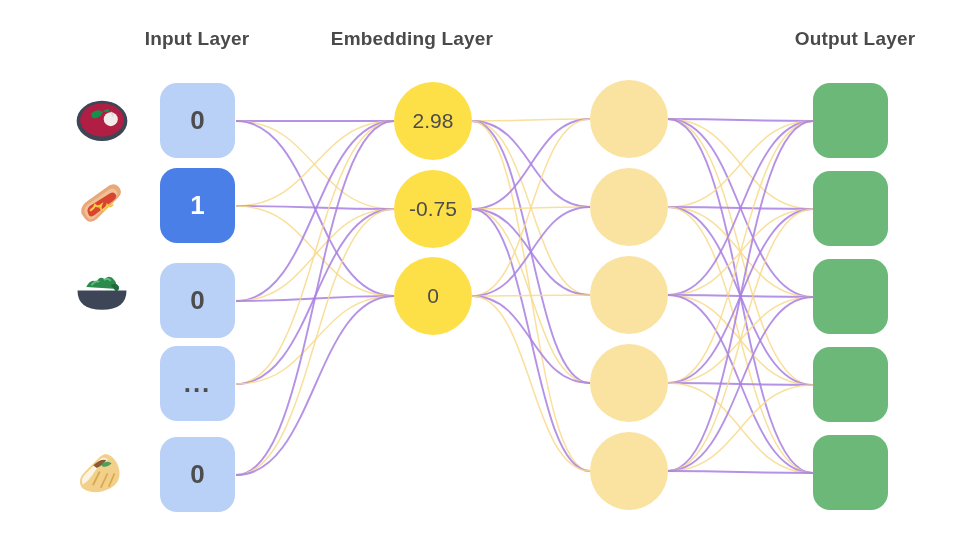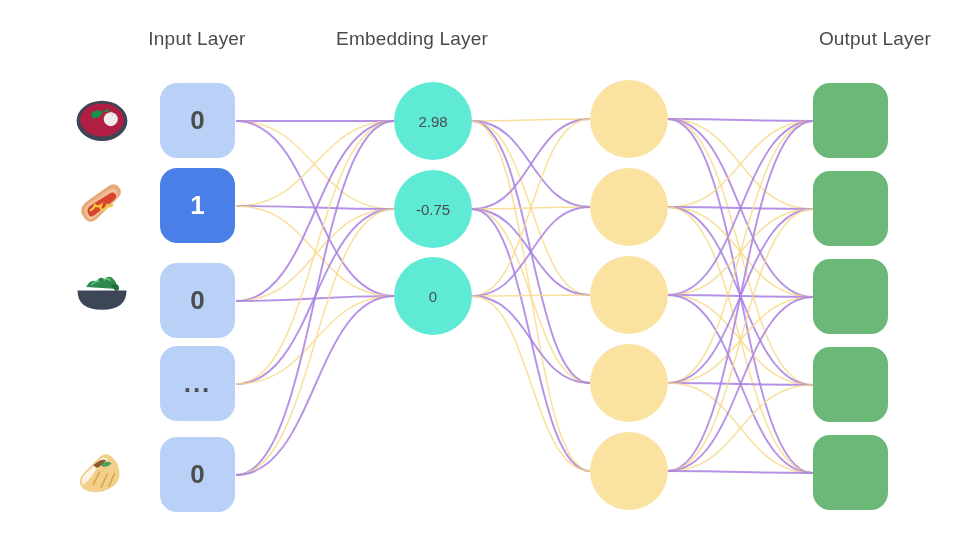--- a/index.html
+++ b/index.html
@@ -13,21 +13,21 @@
   #canvas {
     position: relative;
     width: 960px;
     height: 540px;
     background: #ffffff;
     overflow: hidden;
   }
   .layer-title {
     position: absolute;
     font-size: 19px;
-    font-weight: normal;
+    font-weight: bold;
     color: #4a4a4a;
     letter-spacing: 0.2px;
     white-space: nowrap;
     text-align: center;
     transform: translateX(-50%);
     top: 28px;
   }
   #edges {
     position: absolute;
     left: 0;
@@ -59,23 +59,23 @@
   .input-box .dots {
     font-size: 26px;
     font-weight: bold;
     letter-spacing: 2px;
     line-height: 0.6;
   }
   .emb-circle {
     width: 78px;
     height: 78px;
     border-radius: 50%;
-    background: #5eead4;
+    background: #fde047;
     color: #4d4d4d;
-    font-size: 15px;
+    font-size: 21px;
     font-weight: normal;
   }
   .hidden-circle {
     width: 78px;
     height: 78px;
     border-radius: 50%;
     background: #fae2a0;
   }
   .output-box {
     width: 75px;
@@ -148,21 +148,21 @@
       <path d="M 668 383 C 740.5 383, 740.5 473, 813 473" stroke="#f8d98a" stroke-width="1.5" fill="none" opacity="0.85"></path>
       <path d="M 668 471 C 740.5 471, 740.5 121, 813 121" stroke="#a87fe0" stroke-width="1.9" fill="none" opacity="0.85"></path>
       <path d="M 668 471 C 740.5 471, 740.5 209, 813 209" stroke="#f8d98a" stroke-width="1.5" fill="none" opacity="0.85"></path>
       <path d="M 668 471 C 740.5 471, 740.5 297, 813 297" stroke="#a87fe0" stroke-width="1.9" fill="none" opacity="0.85"></path>
       <path d="M 668 471 C 740.5 471, 740.5 385, 813 385" stroke="#f8d98a" stroke-width="1.5" fill="none" opacity="0.85"></path>
       <path d="M 668 471 C 740.5 471, 740.5 473, 813 473" stroke="#a87fe0" stroke-width="1.9" fill="none" opacity="0.85"></path>
     </svg>
 
   <div class="layer-title" style="left:197px;">Input Layer</div>
   <div class="layer-title" style="left:412px;">Embedding Layer</div>
-  <div class="layer-title" style="left:855px;margin-left:20px;">Output Layer</div>
+  <div class="layer-title" style="left:855px;">Output Layer</div>
 
   <div class="emoji" style="left:74px; top:92px;">
     <svg viewBox="0 0 64 64" width="56" height="56">
       <ellipse cx="32" cy="33" rx="29" ry="23" fill="#3d4656"></ellipse>
       <ellipse cx="32" cy="32" rx="25" ry="19" fill="#b01e43"></ellipse>
       <path d="M20 24 q7 -6 13 -1 q-3 6 -9 7 q-5 1 -4 -6z" fill="#169149"></path>
       <path d="M33 22 q5 -4 8 -1 q-3 3 -8 1z" fill="#169149"></path>
       <circle cx="42" cy="31" r="8" fill="#f0ecea"></circle>
       <path d="M42 23 q3 2 2 5" stroke="#ddd7d4" stroke-width="1.5" fill="none"></path>
     </svg>

